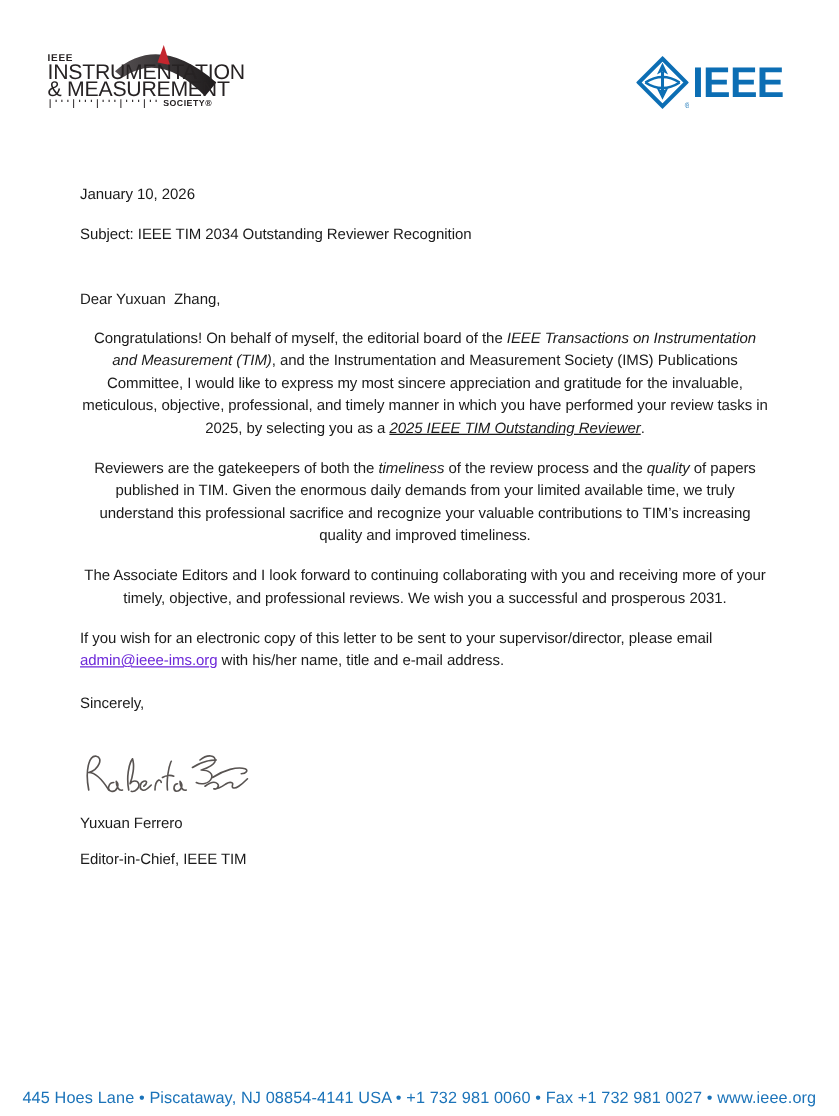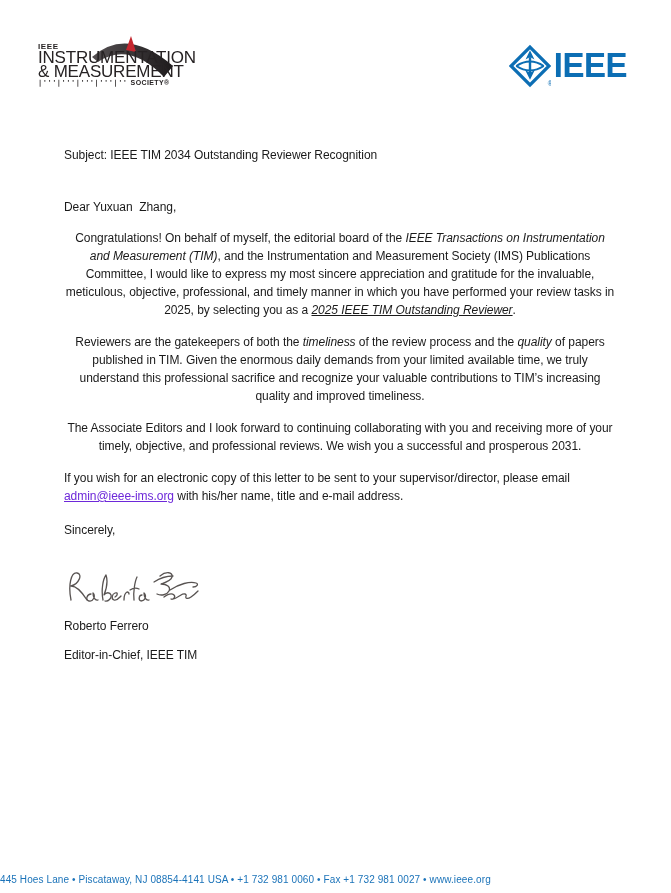--- a/index.html
+++ b/index.html
@@ -26,22 +26,22 @@
   .p-subject{margin-bottom:34px !important;}
   .p-salutation{margin-bottom:13px !important;white-space:pre-wrap;}
   .p-body{margin-bottom:14px !important;text-align:center;}
   .p-last{margin-bottom:16px !important;}
   .it{font-style:italic;}
   .ul{text-decoration:underline;}
   a.email-link{color:#6d28d9;text-decoration:underline;cursor:pointer;}
   .signature-svg{display:block;margin-top:24px;margin-bottom:6px;}
   .p-name{margin-bottom:11px !important;}
   
-  .footer{position:absolute;left:0;right:0;bottom:8px;text-align:left;
-    font-size:10px;letter-spacing:.1px;color:#1b73b9;}
+  .footer{position:absolute;left:0;right:0;bottom:8px;text-align:center;
+    font-size:13px;letter-spacing:.1px;color:#1b73b9;}
 </style>
 </head>
 <body>
 
 <div class="ims-logo">
   <svg class="ims-swoosh" viewBox="0 0 86 52" aria-hidden="true">
     <defs>
       <linearGradient id="arcg" x1="0" y1="0" x2="1" y2="0">
         <stop offset="0" stop-color="#555052"></stop>
         <stop offset="1" stop-color="#1e1b1c"></stop>
@@ -70,20 +70,21 @@
       <path d="M52 30 L52 70" stroke-width="6"></path>
     </g>
     <polygon points="52,13 63,36 52,30 41,36" fill="#0c6eb4"></polygon>
     <polygon points="52,86 64,62 52,69 40,62" fill="#0c6eb4"></polygon>
     <text x="96" y="102" font-size="16" fill="#0c6eb4">®</text>
   </svg>
   <span class="ieee-wordmark">IEEE</span>
 </div>
 
 <div class="letter">
+  <p class="p-date">January 10, 2026</p>
   <p class="p-subject">Subject: IEEE TIM 2034 Outstanding Reviewer Recognition</p>
   <p class="p-salutation">Dear Yuxuan  Zhang,</p>
 
   <p class="p-body"><span>Congratulations! On behalf of myself, the editorial board of the </span><span class="it">IEEE Transactions on Instrumentation and Measurement (TIM)</span><span>, and the Instrumentation and Measurement Society (IMS) Publications Committee, I would like to express my most sincere appreciation and gratitude for the invaluable, meticulous, objective, professional, and timely manner in which you have performed your review tasks in 2025, by selecting you as a </span><span class="it ul">2025 IEEE TIM Outstanding Reviewer</span><span>.</span></p>
   <p class="p-body"><span>Reviewers are the gatekeepers of both the </span><span class="it">timeliness</span><span> of the review process and the </span><span class="it">quality</span><span> of papers published in TIM. Given the enormous daily demands from your limited available time, we truly understand this professional sacrifice and recognize your valuable contributions to TIM’s increasing quality and improved timeliness.</span></p>
   <p class="p-body"><span>The Associate Editors and I look forward to continuing collaborating with you and receiving more of your timely, objective, and professional reviews. We wish you a successful and prosperous 2031.</span></p>
   <p class="p-last"><span>If you wish for an electronic copy of this letter to be sent to your supervisor/director, please email </span><a class="email-link" href="#">admin@ieee-ims.org</a><span> with his/her name, title and e-mail address.</span></p>
 
   <p>Sincerely,</p>
 
@@ -96,17 +97,17 @@
       <path d="M60 37 C60 33 61 30 63 29 C64 29 65 30 65 31"></path>
       <path d="M70 37 C69 29 71 18 73 14 M66 27 C69 25 73 25 75 26"></path>
       <path d="M78 32 C75 32 74 37 77 38 C81 38 83 33 80 30 C80 34 82 38 85 37"></path>
       <path d="M96 13 C102 8 109 9 108 14 C107 18 100 20 97 21 C103 21 107 24 105 28 C103 32 97 33 93 31"></path>
       <path d="M90 19 C96 15 103 13 109 13"></path>
       <path d="M100 34 C104 31 108 30 110 32 C112 34 109 37 107 36 C110 37 114 34 117 32 C120 30 123 31 122 33 C121 36 124 36 127 34 C130 32 132 30 134 28"></path>
       <path d="M106 27 C115 21 126 18 132 20 C135 21 133 24 129 24"></path>
     </g>
   </svg>
 
-  <p class="p-name">Roberto Ferrero</p>
+  <p class="p-name">Yuxuan Ferrero</p>
   <p>Editor-in-Chief, IEEE TIM</p>
 </div>
 
 <div class="footer">445 Hoes Lane • Piscataway, NJ 08854-4141 USA • +1 732 981 0060 • Fax +1 732 981 0027 • www.ieee.org</div>
 
 </body></html>

